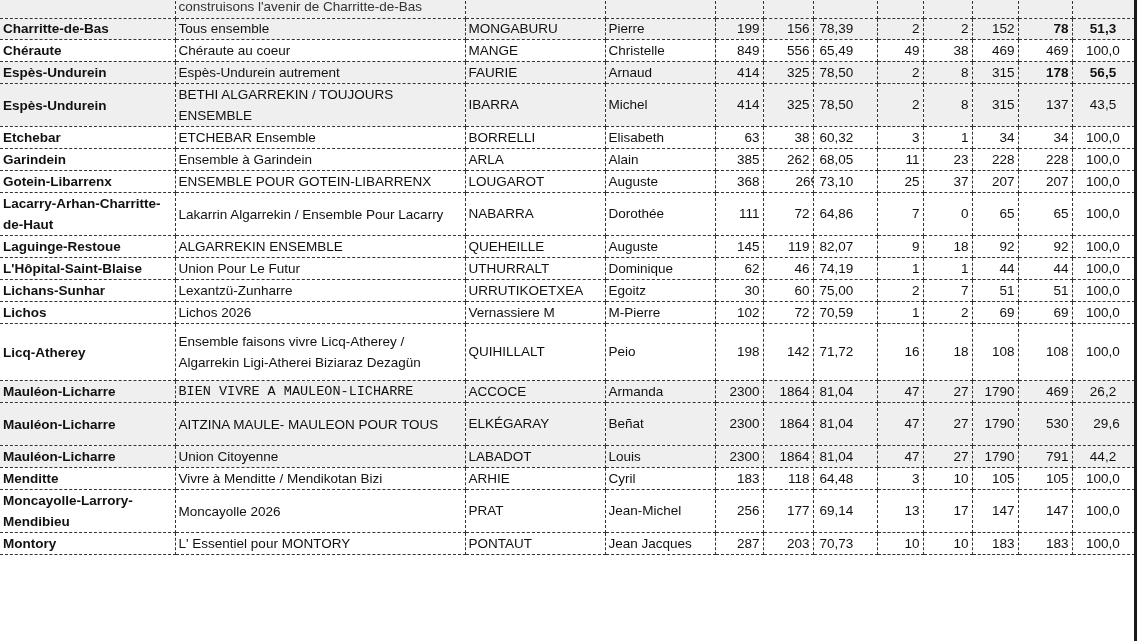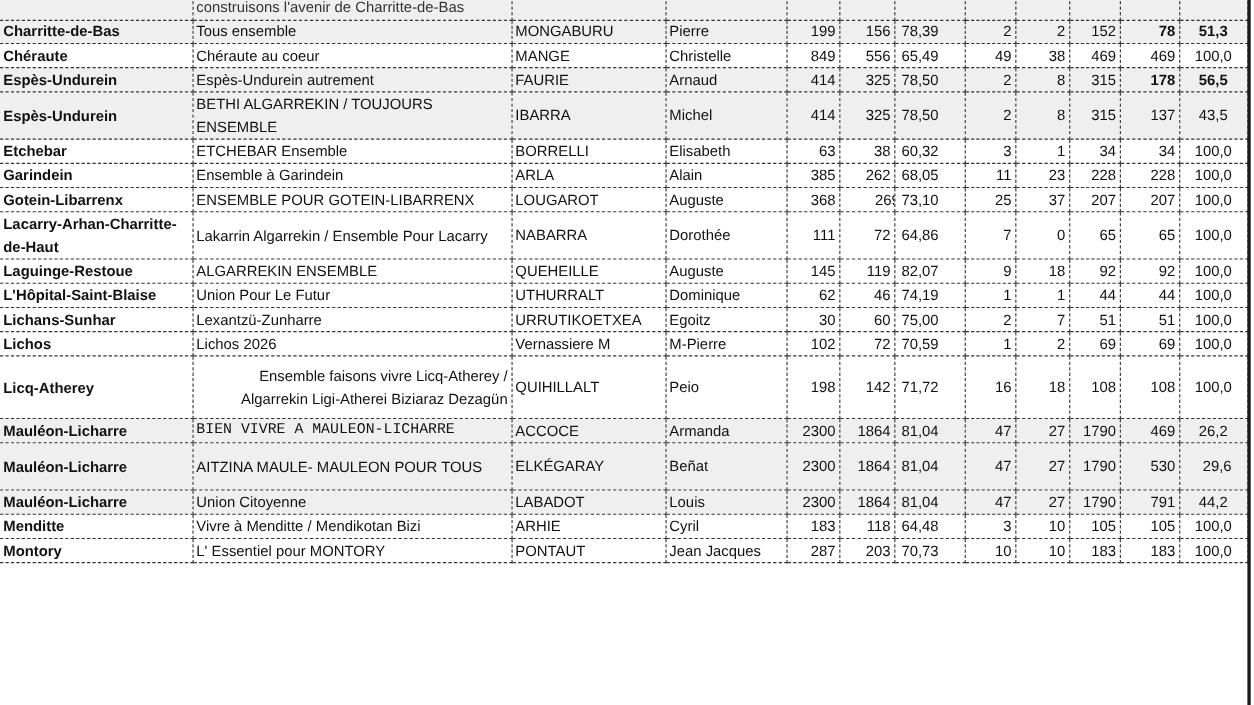--- a/index.html
+++ b/index.html
@@ -216,21 +216,21 @@
     <td class="num" style="height: 21px;">72</td>
     <td class="pct" style="height: 21px;">70,59</td>
     <td class="num" style="height: 21px;">1</td>
     <td class="num" style="height: 21px;">2</td>
     <td class="num" style="height: 21px;">69</td>
     <td class="num res" style="height: 21px;">69</td>
     <td class="ctr res" style="height: 21px;">100,0</td>
   </tr>
         <tr style="height: 56px;">
     <td class="commune wrap" style="height: 56px;">Licq-Atherey</td>
-    <td class="liste wrap" style="height: 56px; text-align: right;">Ensemble faisons vivre Licq-Atherey / Algarrekin Ligi-Atherei Biziaraz Dezagün</td>
+    <td class="liste wrap" style="height: 56px;">Ensemble faisons vivre Licq-Atherey / Algarrekin Ligi-Atherei Biziaraz Dezagün</td>
     <td style="height: 56px;">QUIHILLALT</td>
     <td style="height: 56px;">Peio</td>
     <td class="num" style="height: 56px;">198</td>
     <td class="num" style="height: 56px;">142</td>
     <td class="pct" style="height: 56px;">71,72</td>
     <td class="num" style="height: 56px;">16</td>
     <td class="num" style="height: 56px;">18</td>
     <td class="num" style="height: 56px;">108</td>
     <td class="num res" style="height: 56px;">108</td>
     <td class="ctr res" style="height: 56px;">100,0</td>
@@ -284,20 +284,34 @@
     <td style="height: 21px;">Cyril</td>
     <td class="num" style="height: 21px;">183</td>
     <td class="num" style="height: 21px;">118</td>
     <td class="pct" style="height: 21px;">64,48</td>
     <td class="num" style="height: 21px;">3</td>
     <td class="num" style="height: 21px;">10</td>
     <td class="num" style="height: 21px;">105</td>
     <td class="num res" style="height: 21px;">105</td>
     <td class="ctr res" style="height: 21px;">100,0</td>
   </tr>
+        <tr style="height: 42px;">
+    <td class="commune wrap" style="height: 42px;">Moncayolle-Larrory-Mendibieu</td>
+    <td class="liste wrap" style="height: 42px;">Moncayolle 2026</td>
+    <td style="height: 42px;">PRAT</td>
+    <td style="height: 42px;">Jean-Michel</td>
+    <td class="num" style="height: 42px;">256</td>
+    <td class="num" style="height: 42px;">177</td>
+    <td class="pct" style="height: 42px;">69,14</td>
+    <td class="num" style="height: 42px;">13</td>
+    <td class="num" style="height: 42px;">17</td>
+    <td class="num" style="height: 42px;">147</td>
+    <td class="num res" style="height: 42px;">147</td>
+    <td class="ctr res" style="height: 42px;">100,0</td>
+  </tr>
         <tr style="height: 21px;">
     <td class="commune" style="height: 21px;">Montory</td>
     <td class="liste" style="height: 21px;">L' Essentiel pour MONTORY</td>
     <td style="height: 21px;">PONTAUT</td>
     <td style="height: 21px;">Jean Jacques</td>
     <td class="num" style="height: 21px;">287</td>
     <td class="num" style="height: 21px;">203</td>
     <td class="pct" style="height: 21px;">70,73</td>
     <td class="num" style="height: 21px;">10</td>
     <td class="num" style="height: 21px;">10</td>

